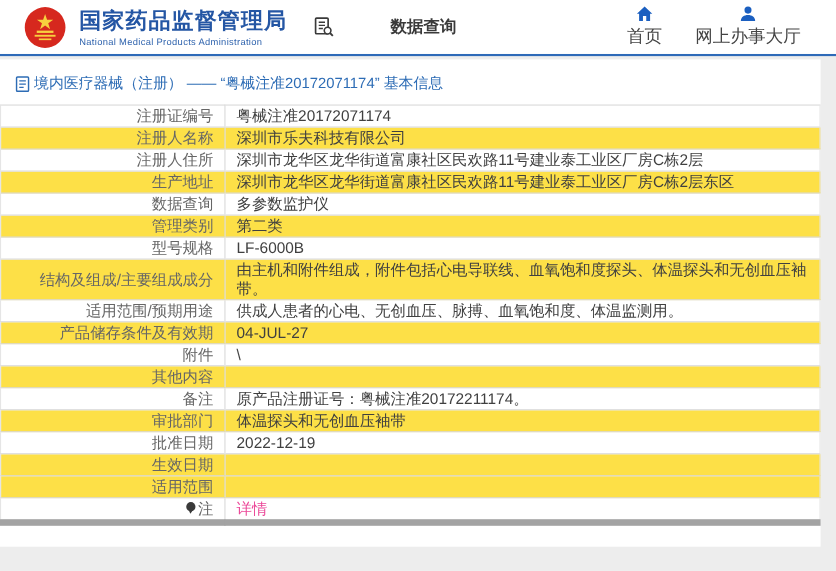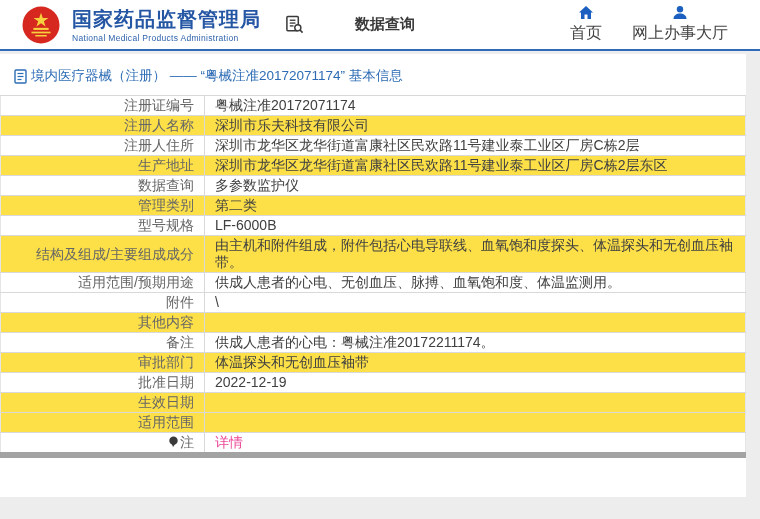--- a/index.html
+++ b/index.html
@@ -151,31 +151,35 @@
     <td class="cell-value">LF-6000B</td>
   </tr>
           <tr class="alt">
     <td class="cell-label">结构及组成/主要组成成分</td>
     <td class="cell-value">由主机和附件组成，附件包括心电导联线、血氧饱和度探头、体温探头和无创血压袖带。</td>
   </tr>
           <tr>
     <td class="cell-label">适用范围/预期用途</td>
     <td class="cell-value">供成人患者的心电、无创血压、脉搏、血氧饱和度、体温监测用。</td>
   </tr>
+          <tr class="alt">
+    <td class="cell-label">产品储存条件及有效期</td>
+    <td class="cell-value">04-JUL-27</td>
+  </tr>
           <tr>
     <td class="cell-label">附件</td>
     <td class="cell-value">\</td>
   </tr>
           <tr class="alt">
     <td class="cell-label">其他内容</td>
     <td class="cell-value"></td>
   </tr>
           <tr>
     <td class="cell-label">备注</td>
-    <td class="cell-value">供成人患者的心电：粤械注准20172211174。</td>
+    <td class="cell-value">原产品注册证号：粤械注准20172211174。</td>
   </tr>
           <tr class="alt">
     <td class="cell-label">审批部门</td>
     <td class="cell-value">体温探头和无创血压袖带</td>
   </tr>
           <tr>
     <td class="cell-label">批准日期</td>
     <td class="cell-value">2022-12-19</td>
   </tr>
           <tr class="alt">

